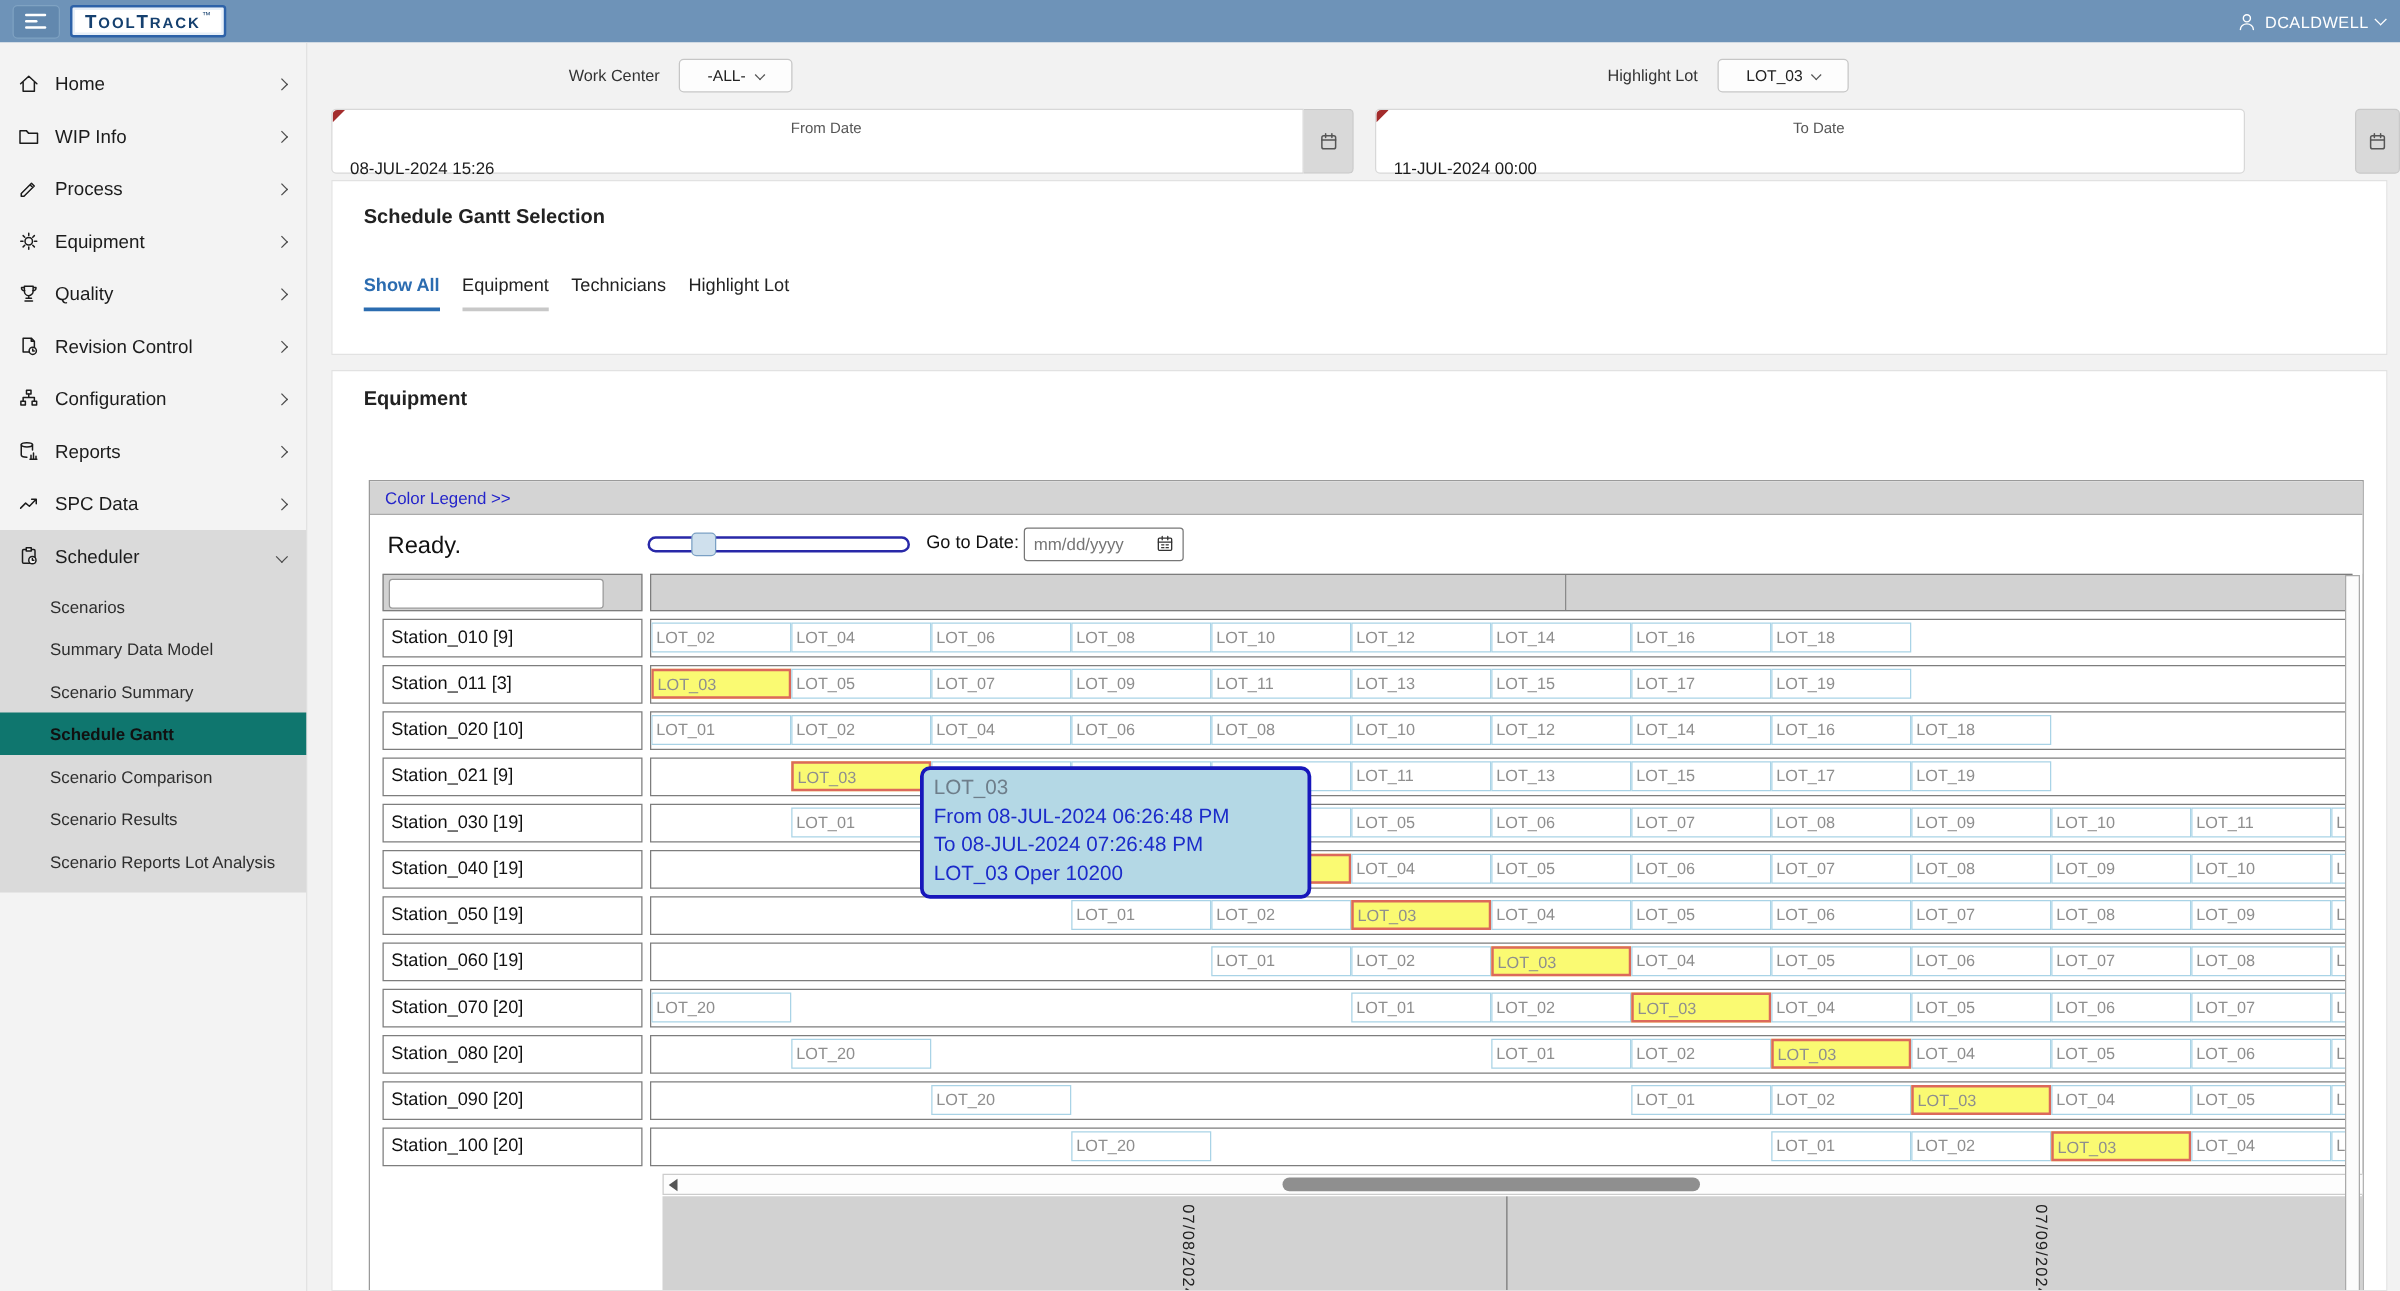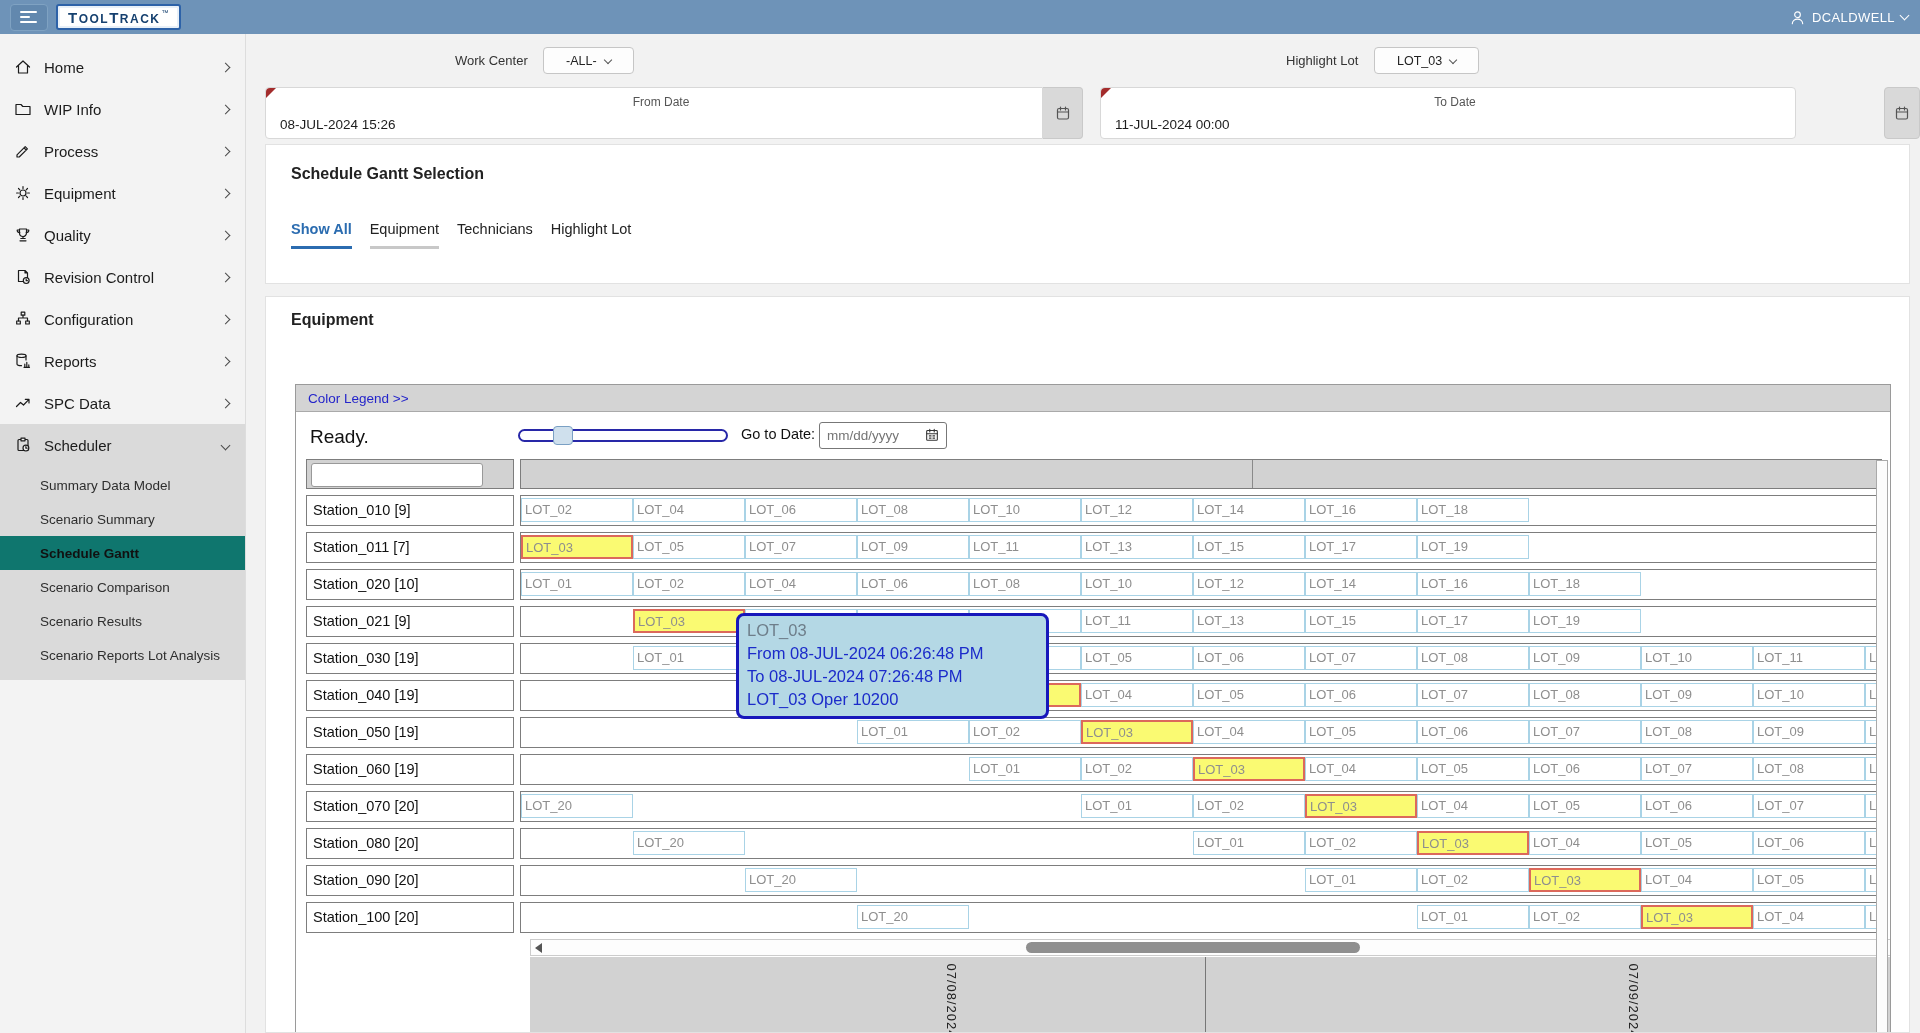--- a/index.html
+++ b/index.html
@@ -41,21 +41,21 @@
   
   .main{position:absolute;left:246px;top:34px;width:1674px;height:999px;background:#f2f2f2;overflow:hidden;}
   .flabel{position:absolute;font-size:13px;color:#333;}
   .dd{position:absolute;height:27px;background:#fdfdfd;border:1px solid #c6c6c6;border-radius:4px;display:flex;align-items:center;gap:8px;padding:0 22px;font-size:12.5px;color:#222;cursor:pointer;}
   .dd .dchev{width:6px;height:6px;border-right:1.4px solid #555;border-bottom:1.4px solid #555;transform:rotate(45deg);margin-top:-2px;}
 
   .dategroup{position:absolute;height:52px;display:flex;}
   .datefield{flex:1;background:#fff;border:1px solid #d8d8d8;border-radius:4px 0 0 4px;position:relative;padding:7px 0 0 14px;}
   .datefield .corner{position:absolute;left:0;top:0;width:0;height:0;border-left:10px solid #a32c2c;border-bottom:10px solid transparent;border-top-left-radius:4px;}
   .datefield .dl{font-size:12px;color:#555;text-align:center;}
-  .datefield .dv{font-size:13.5px;color:#1c1c1c;margin-top:8px;}
+  .datefield .dv{font-size:13.5px;color:#1c1c1c;margin-top:18px;}
   .calbtn{width:40px;background:#d9d9d9;border:1px solid #c9c9c9;border-left:none;border-radius:0 4px 4px 0;display:flex;align-items:center;justify-content:center;cursor:pointer;}
   .calbtn.lone{position:absolute;border-radius:4px;border:1px solid #c9c9c9;height:52px;}
 
   .panel{position:absolute;background:#fff;border:1px solid #e2e2e2;}
   .ptitle{position:absolute;left:25px;font-size:16px;font-weight:bold;color:#222;}
   .tabs{position:absolute;left:25px;top:76px;display:flex;gap:18px;}
   .tab{font-size:14.5px;color:#222;padding-bottom:9px;border-bottom:3px solid transparent;cursor:pointer;}
   .tab.active{color:var(--tab-active);font-weight:bold;border-bottom-color:var(--tab-active);}
   .tab.underlined{border-bottom-color:#c8c8c8;}
 
@@ -200,20 +200,21 @@
         <span class="ic"><svg class="oicon" width="18" height="18" viewBox="0 0 18 18">
             <rect x="4" y="3.5" width="10" height="11" rx="1"></rect>
             <rect x="7" y="2.2" width="4" height="2.6" fill="#f3f3f3"></rect>
             <circle cx="11.9" cy="12.1" r="2.9" fill="#f3f3f3"></circle>
             <path d="M11.9 10.7 v1.5 h1.2"></path>
           </svg></span>
         <span class="lbl">Scheduler</span>
         <span class="sb-chev down"></span>
       </div>
       <div class="sb-sublist">
+        <div class="sb-sub">Scenarios</div>
         <div class="sb-sub">Summary Data Model</div>
         <div class="sb-sub">Scenario Summary</div>
         <div class="sb-sub sel">Schedule Gantt</div>
         <div class="sb-sub">Scenario Comparison</div>
         <div class="sb-sub">Scenario Results</div>
         <div class="sb-sub">Scenario Reports Lot Analysis</div>
       </div>
     </div>
   </div>
 
@@ -308,21 +309,21 @@
                 <div class="g-bar" style="left: 224px;">LOT_06</div>
                 <div class="g-bar" style="left: 336px;">LOT_08</div>
                 <div class="g-bar" style="left: 448px;">LOT_10</div>
                 <div class="g-bar" style="left: 560px;">LOT_12</div>
                 <div class="g-bar" style="left: 672px;">LOT_14</div>
                 <div class="g-bar" style="left: 784px;">LOT_16</div>
                 <div class="g-bar" style="left: 896px;">LOT_18</div>
               </div>
             </div>
             <div class="g-row">
-              <div class="g-station">Station_011 [7]</div>
+              <div class="g-station">Station_011 [3]</div>
               <div class="ggap"></div>
               <div class="g-chart">
                 <div class="g-bar hl" style="left: 0px;">LOT_03</div>
                 <div class="g-bar" style="left: 112px;">LOT_05</div>
                 <div class="g-bar" style="left: 224px;">LOT_07</div>
                 <div class="g-bar" style="left: 336px;">LOT_09</div>
                 <div class="g-bar" style="left: 448px;">LOT_11</div>
                 <div class="g-bar" style="left: 560px;">LOT_13</div>
                 <div class="g-bar" style="left: 672px;">LOT_15</div>
                 <div class="g-bar" style="left: 784px;">LOT_17</div>

